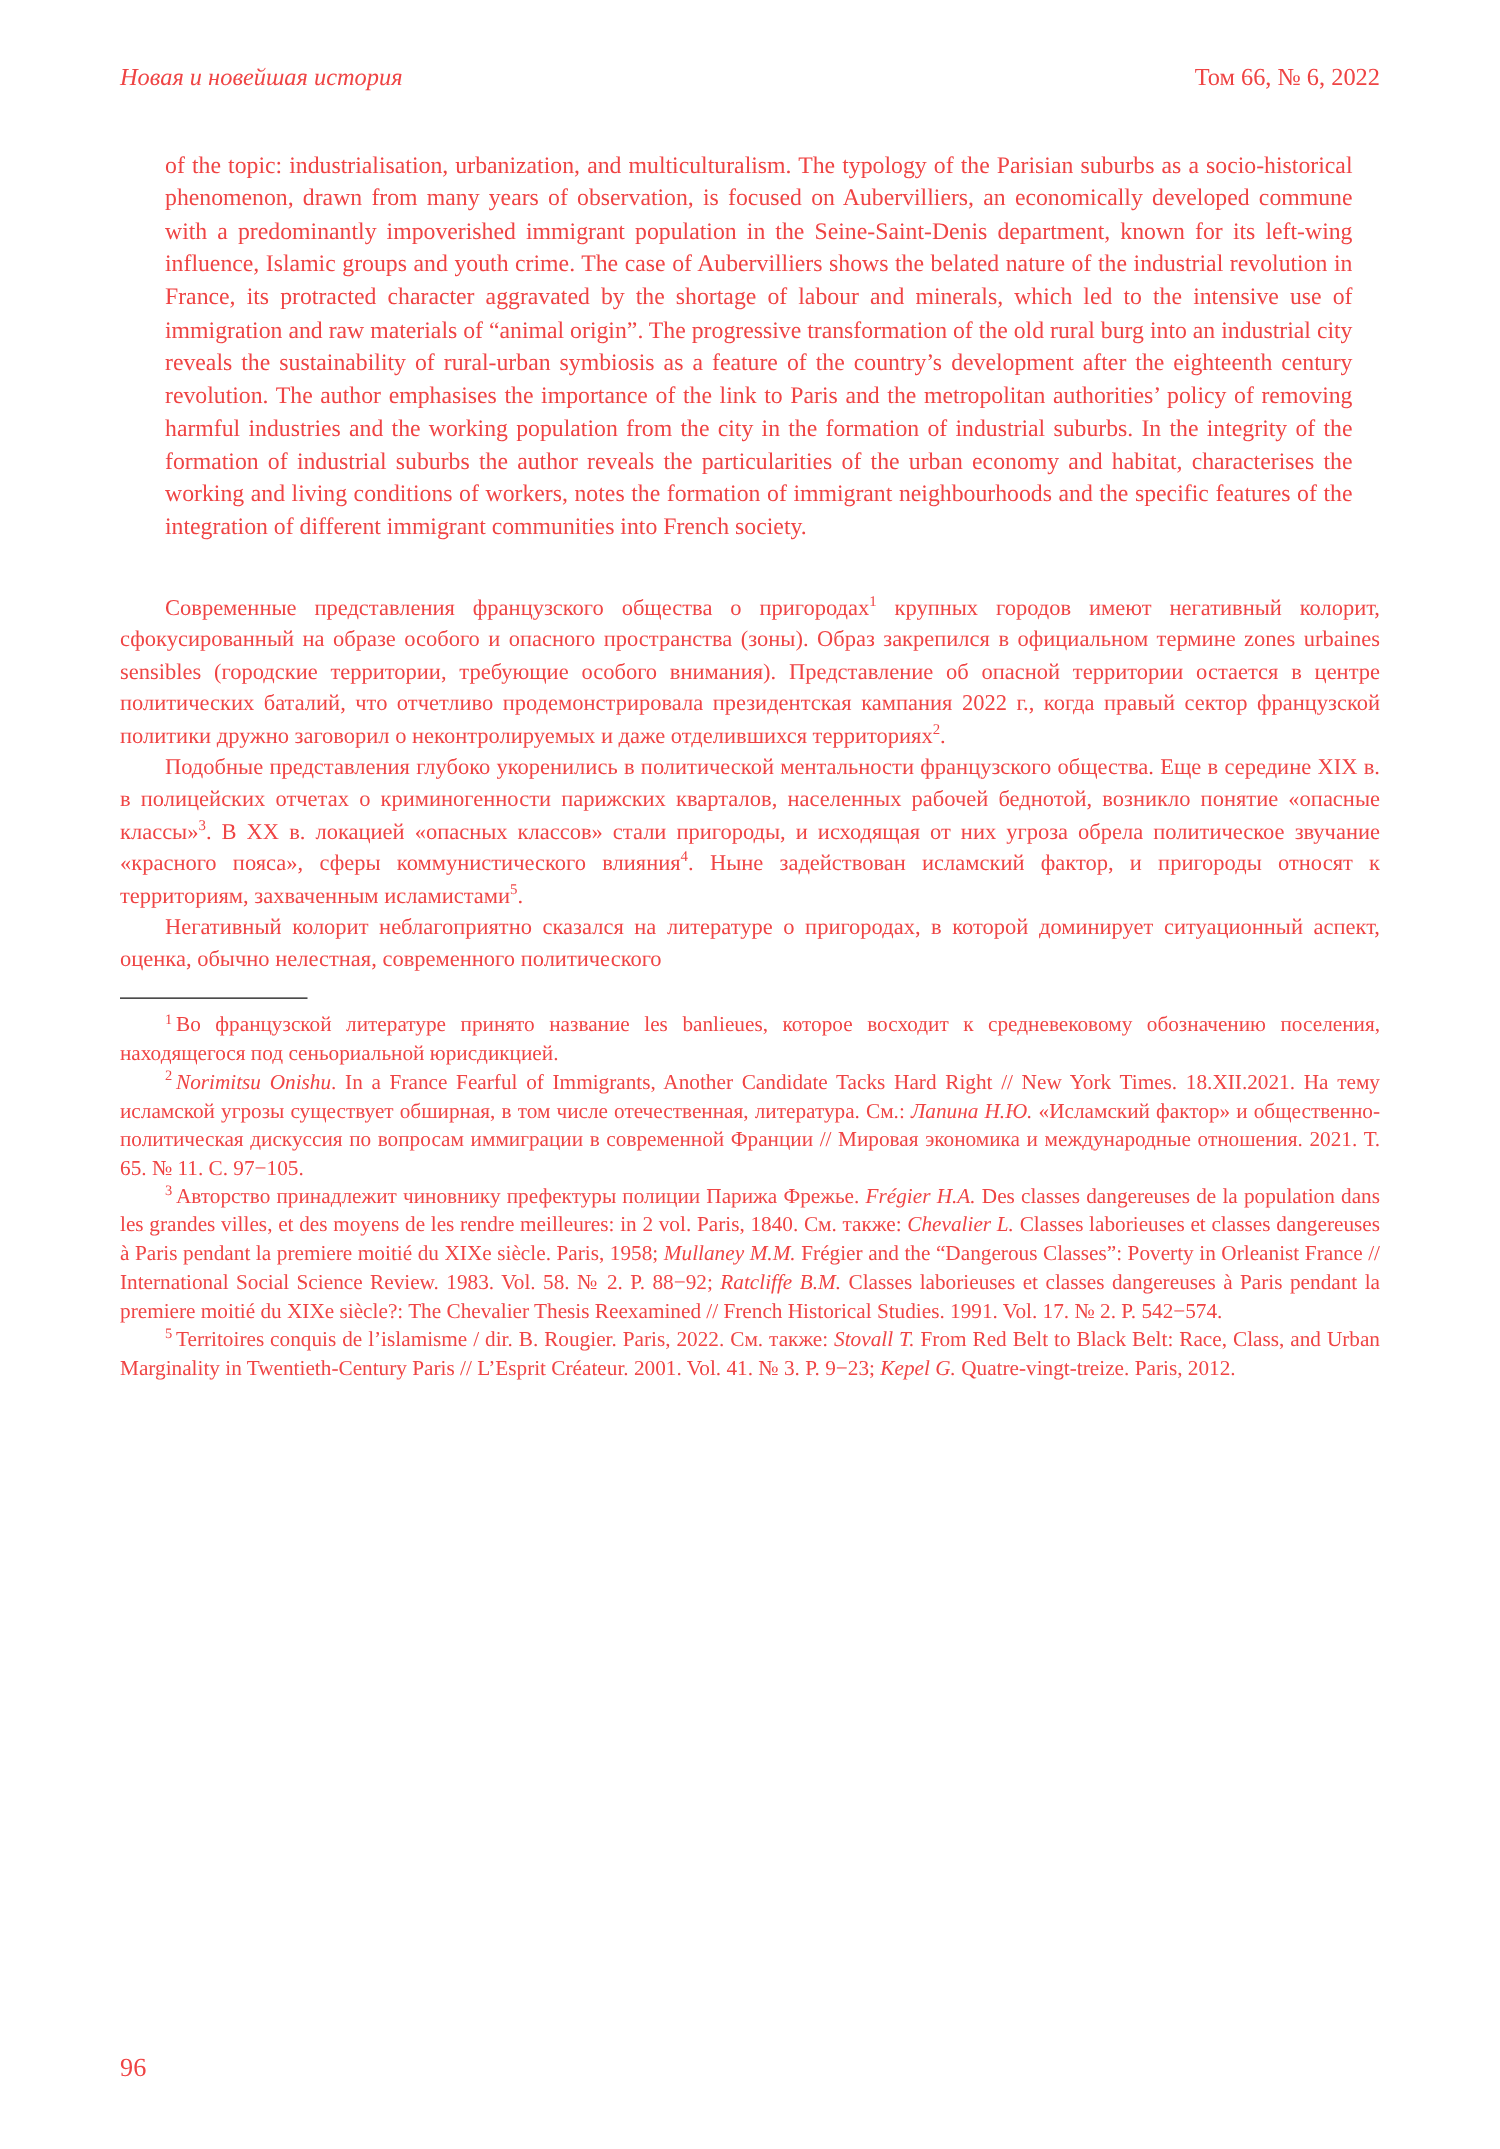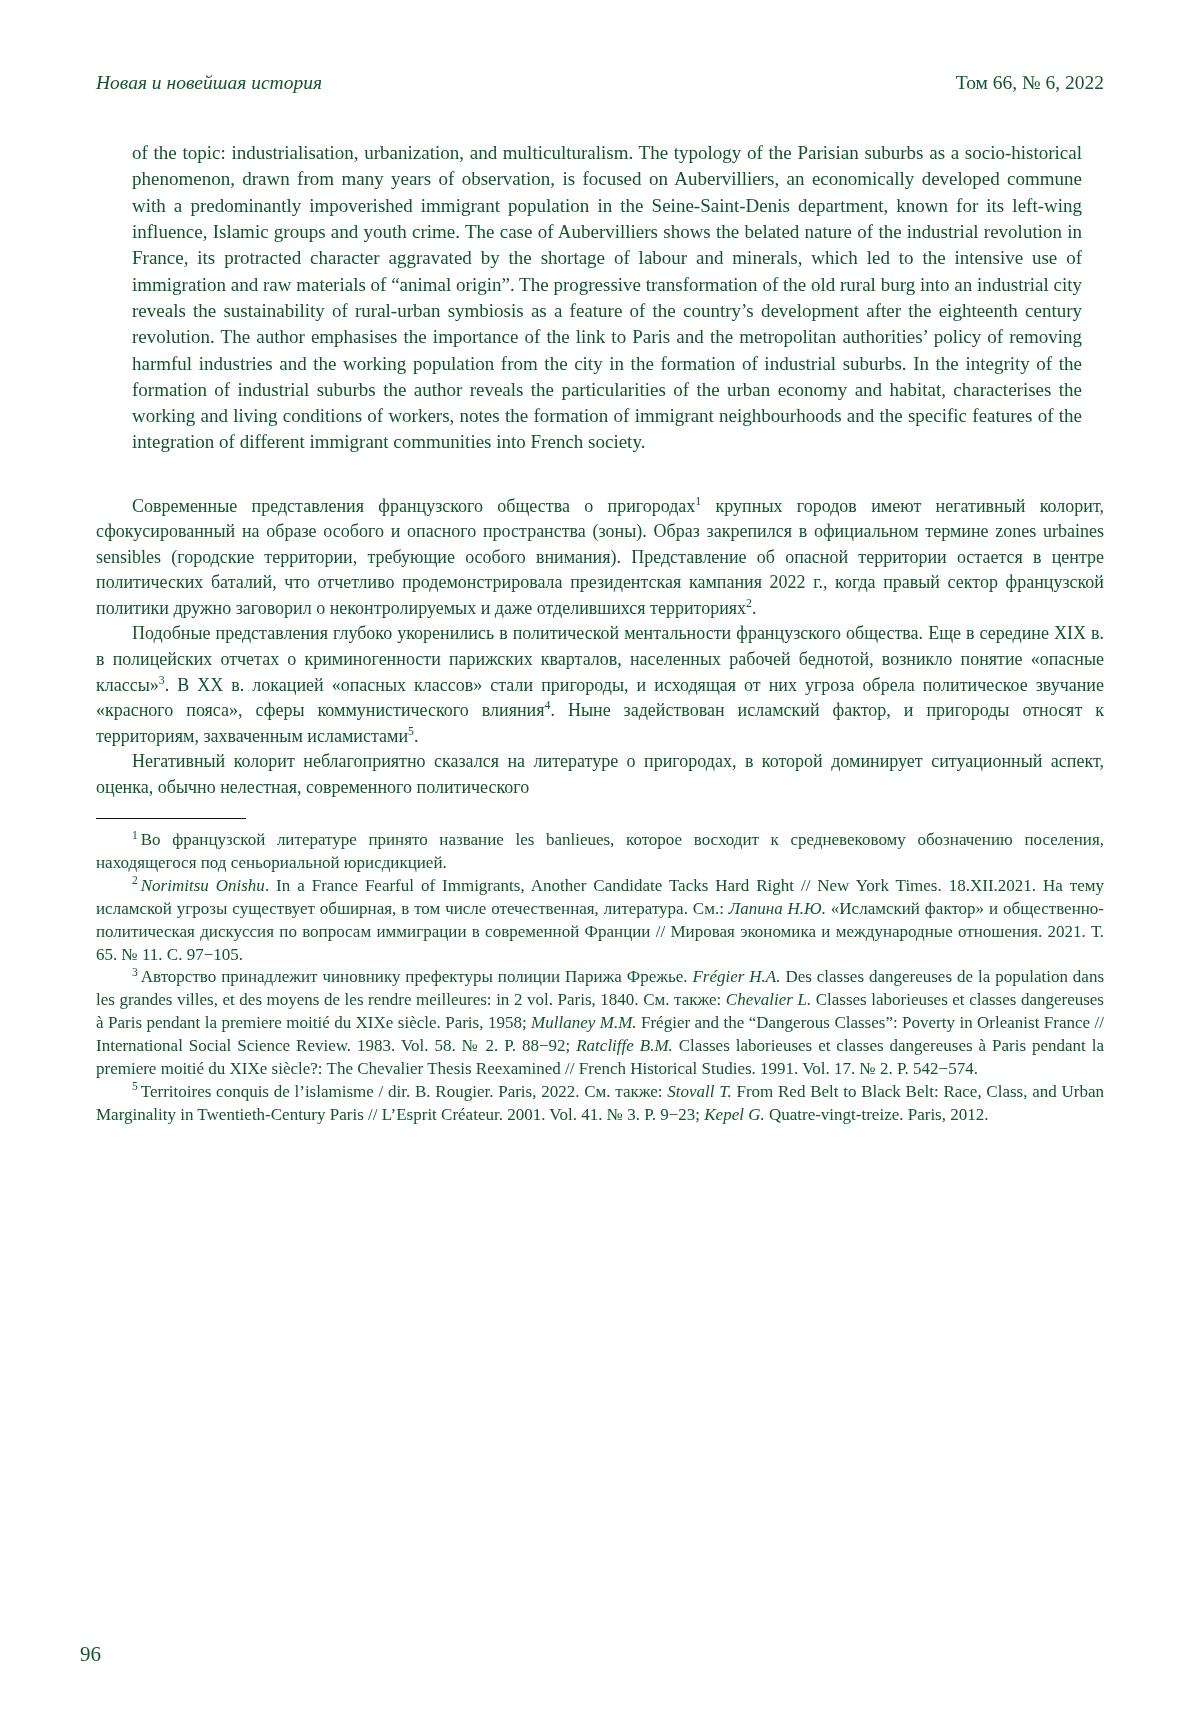--- a/index.html
+++ b/index.html
@@ -6,23 +6,23 @@
     margin: 0;
     padding: 0;
     background: #ffffff;
   }
   .page {
     position: relative;
     width: 1200px;
     height: 1719px;
     background: #ffffff;
     font-family: "Liberation Serif", serif;
-    color: #14532d;
+    color: #ef4444;
     box-sizing: border-box;
-    padding: 72px 96px 40px 96px;
+    padding: 52px 96px 40px 96px;
   }
   .header {
     display: flex;
     justify-content: space-between;
     align-items: baseline;
     font-size: 19.5px;
     margin-bottom: 46px;
   }
   .header .journal {
     font-style: italic;
@@ -83,21 +83,21 @@
   }
   .footnotes .fn-num {
     font-size: 0.68em;
     vertical-align: super;
     line-height: 0;
     margin-right: 3px;
   }
   .it { font-style: italic; }
   .page-number {
     position: absolute;
-    left: 80px;
+    left: 96px;
     bottom: 52px;
     font-size: 21px;
   }
 </style>
 </head>
 <body>
 
 <div class="page">
 
   <div class="header">

